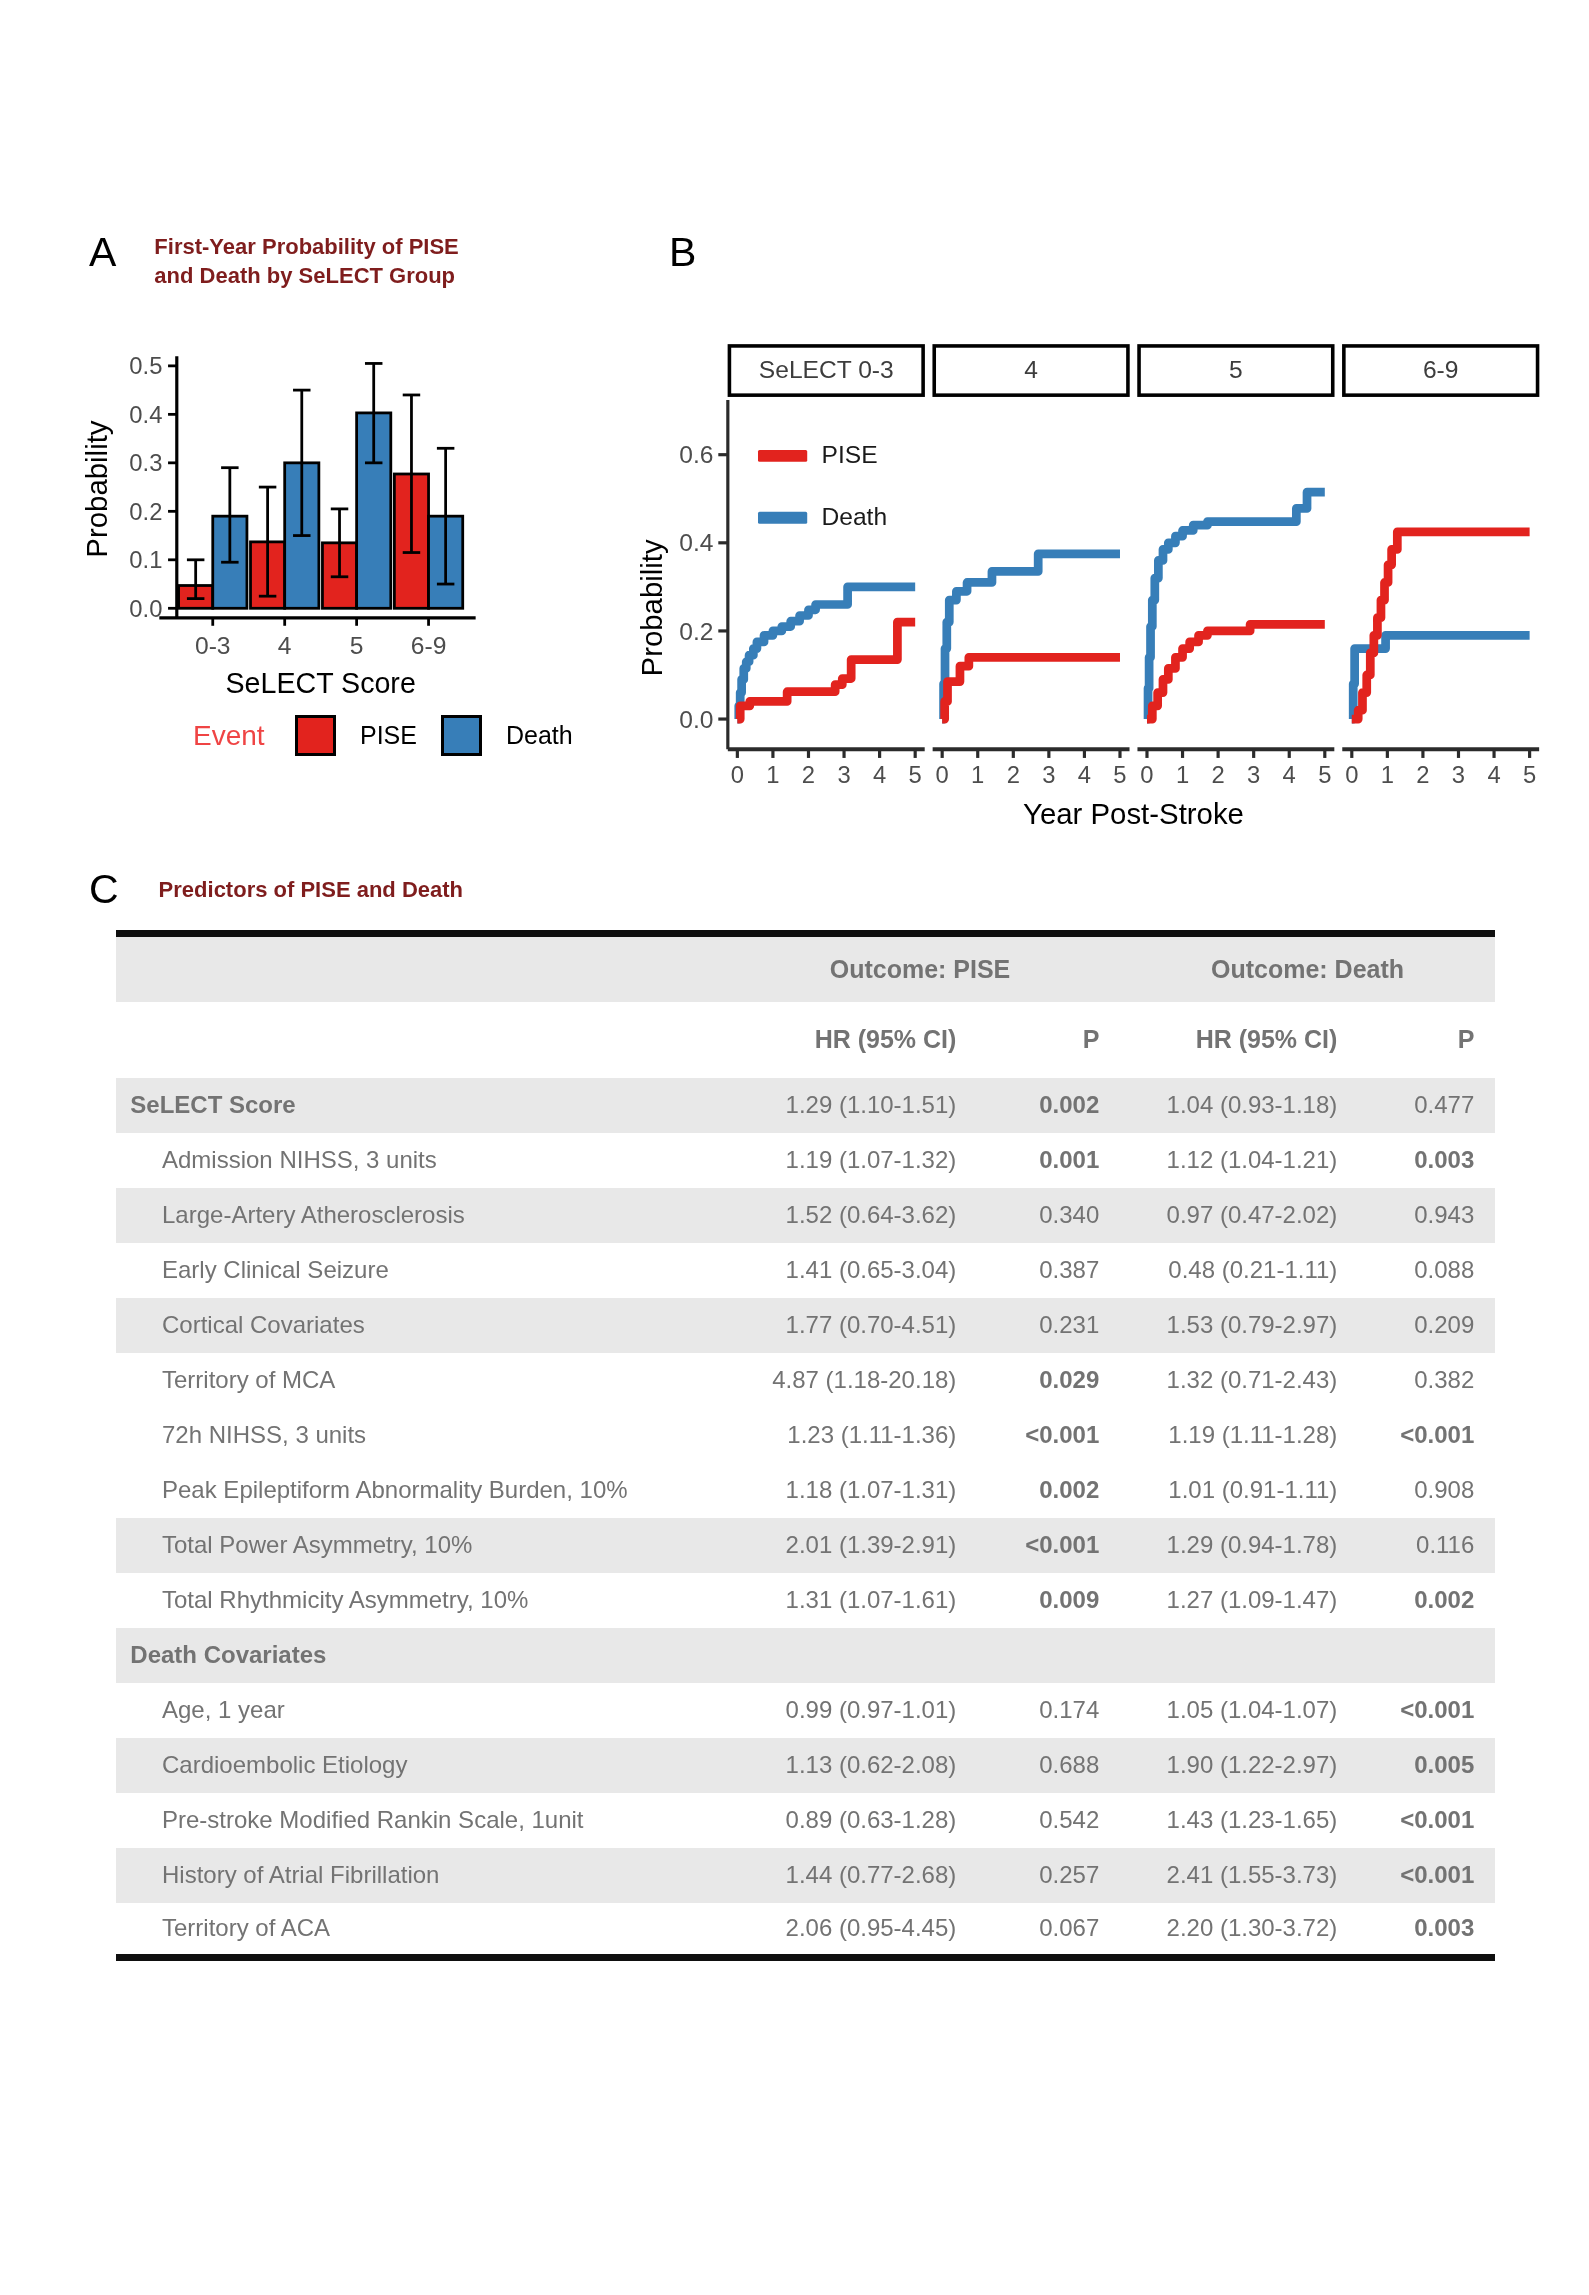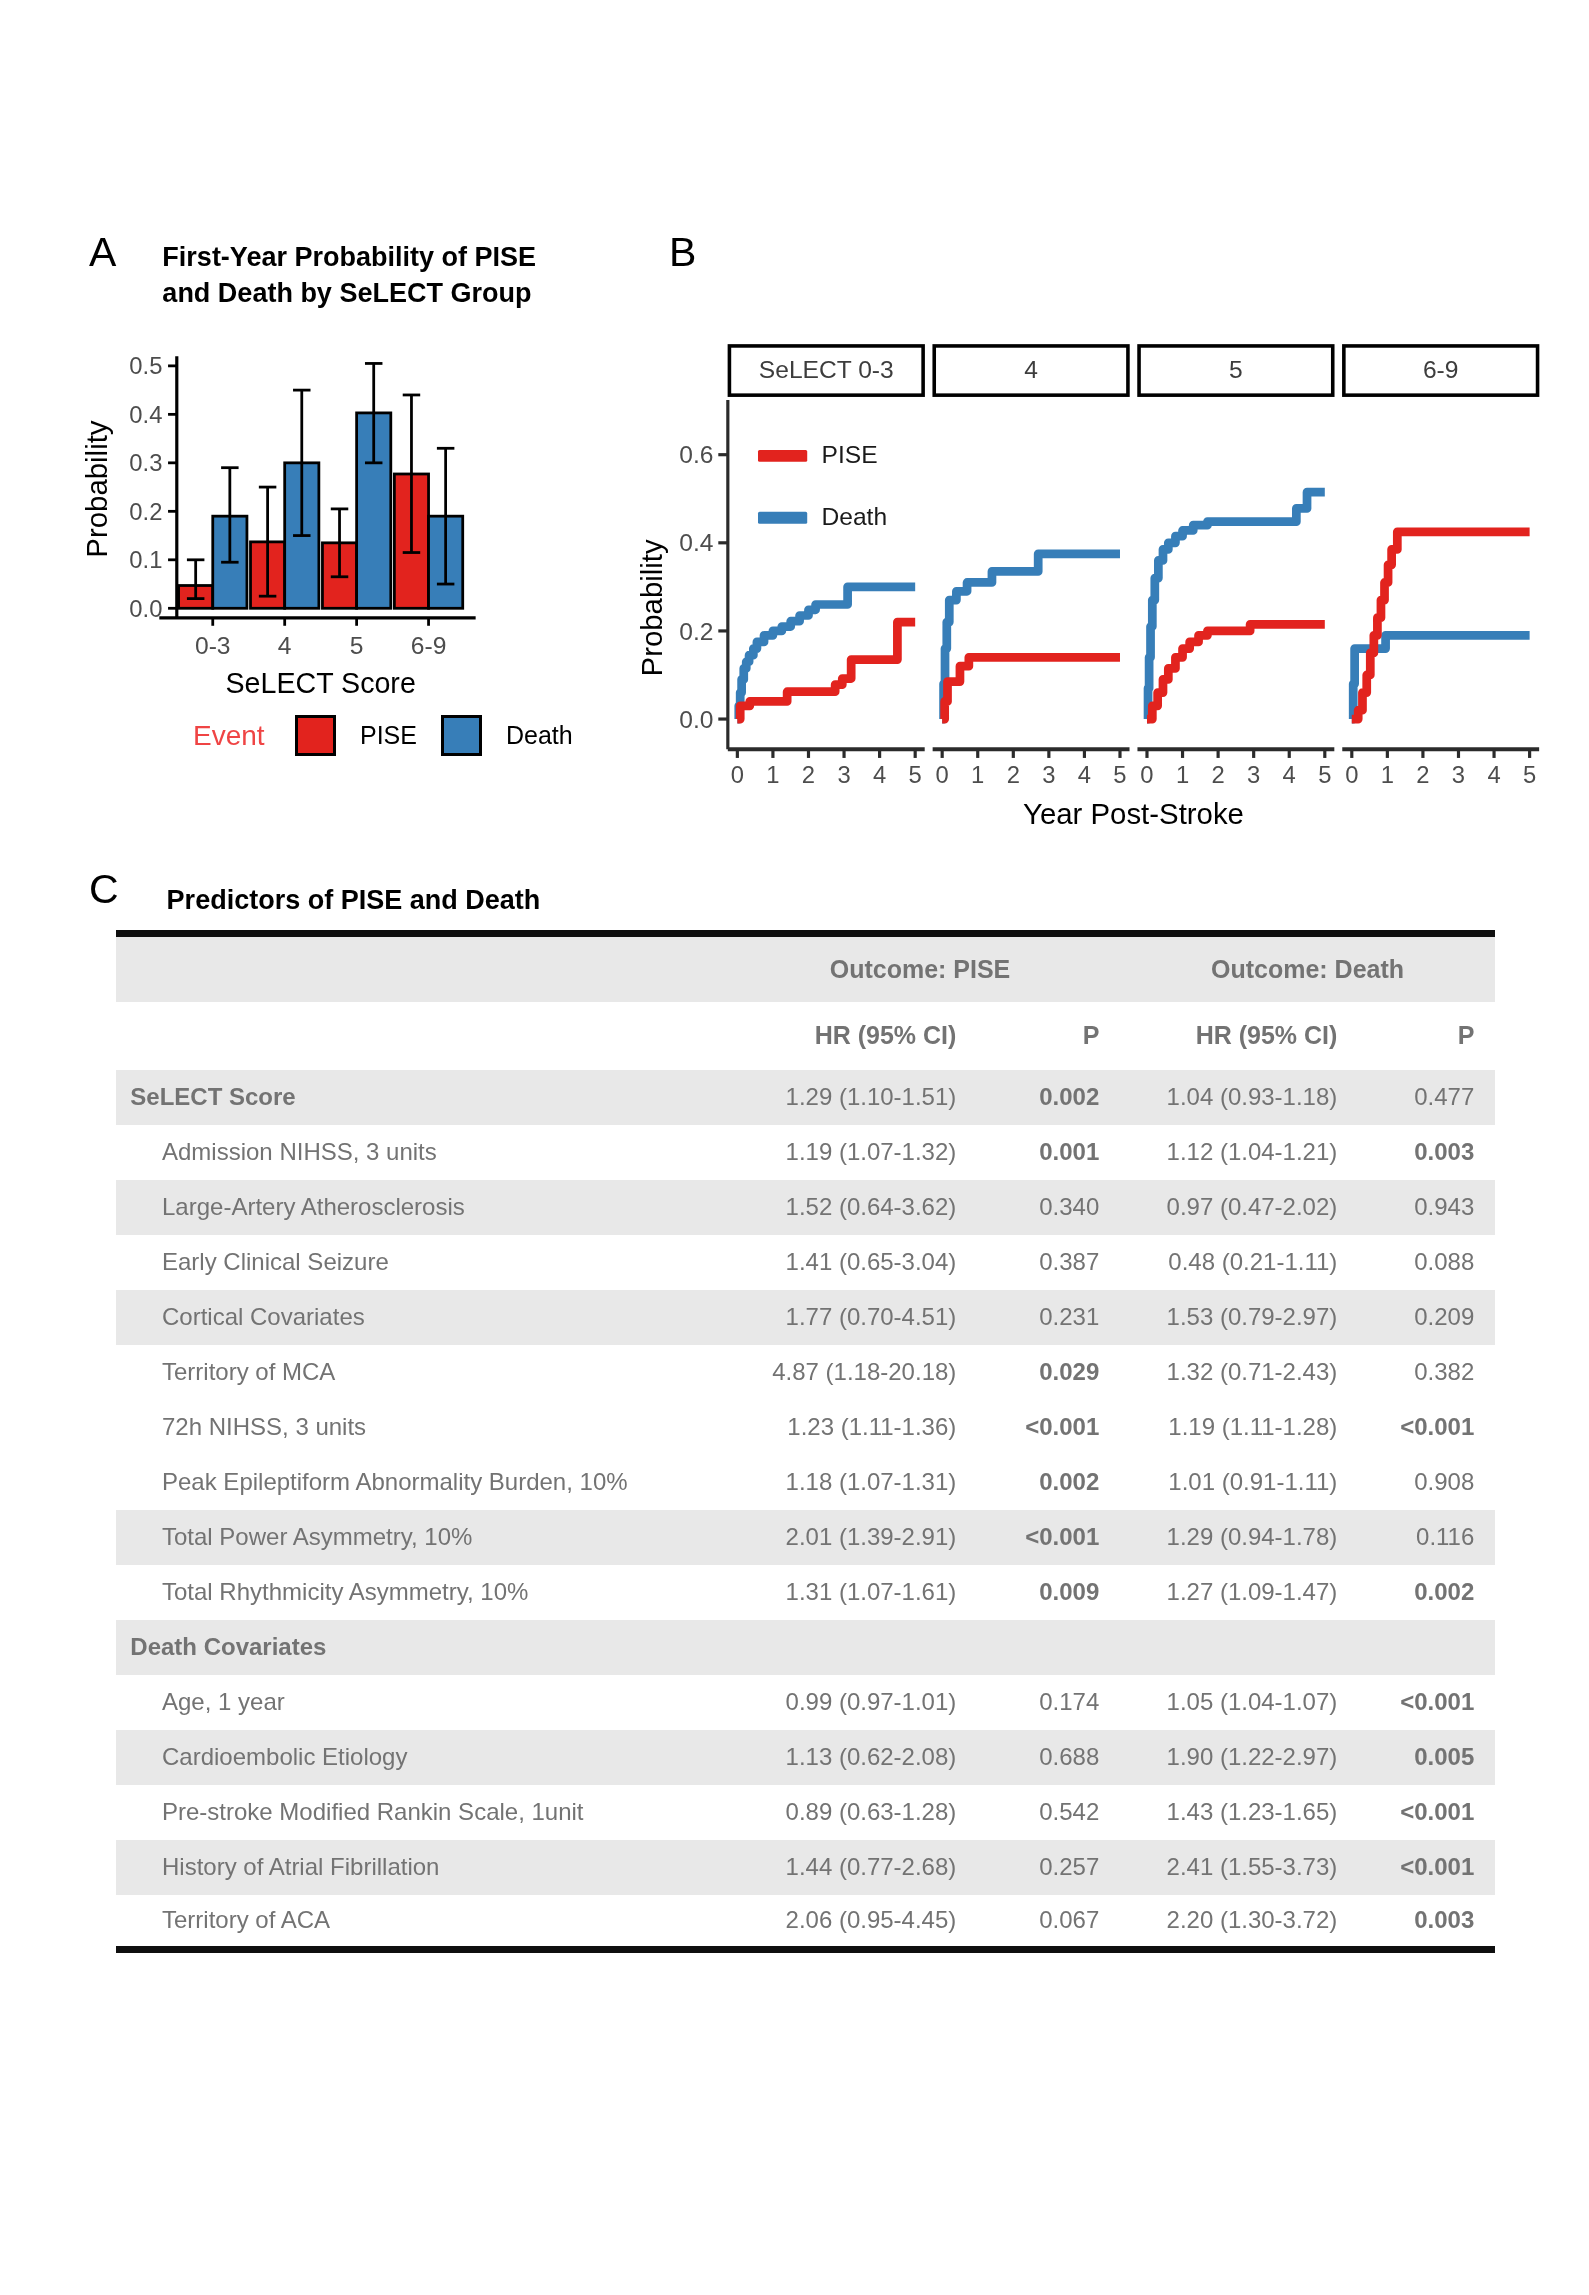--- a/index.html
+++ b/index.html
@@ -1,38 +1,38 @@
 <!DOCTYPE html>
 <html style="font-size:12.7px"><head>
 <meta charset="utf-8">
 <style>
   html,body{margin:0;padding:0;background:#ffffff;}
   .page{position:relative;width:1589px;height:2295px;background:#fff;
         font-family:"Liberation Sans",sans-serif;color:#111;overflow:hidden;}
   .panel-head{position:absolute;display:flex;align-items:flex-start;}
   .panel-letter{font-size:41px;font-weight:400;line-height:1.0;color:#000;}
-  .panel-title{font-size:27px;font-weight:700;line-height:1.32;color:#000000;margin:8px;}
+  .panel-title{font-size:22px;font-weight:700;line-height:1.32;color:#7f1d1d;margin:0;}
   .head-a{left:89px;top:232px;gap:38px;}
   .head-b{left:669px;top:232px;gap:35px;}
   .head-c{left:89px;top:869px;gap:40px;}
   .head-c .panel-title{padding-top:6.4px;}
   svg{position:absolute;}
   #svg-a{left:83px;top:338px;}
   #svg-b{left:636px;top:338px;}
   .legend-a{position:absolute;left:193px;top:715px;display:flex;align-items:center;gap:24px;}
   .legend-a .legend-title{font-size:28px;color:#ef4444;margin-right:6.4px;}
   .legend-a .swatch{width:41px;height:41px;border:3.2px solid #000;box-sizing:border-box;display:inline-block;}
   .legend-a .legend-label{font-size:25px;color:#000;}
   
   .ctable-wrap{position:absolute;left:116px;top:930px;width:1379px;}
   table.ctable{width:1379px;border-collapse:collapse;table-layout:fixed;
                border-top:7.2px solid #0f0f0f;border-bottom:7.2px solid #0f0f0f;font-size:24px;color:#737373;}
   table.ctable td,table.ctable th{vertical-align:middle;overflow:hidden;white-space:nowrap;}
   tr.band{height:68px;background:#e8e8e8;}
-  tr.subhead{height:68px;background:#fff;}
+  tr.subhead{height:76px;background:#fff;}
   tr.band th{font-size:25px;font-weight:700;text-align:center;}
   tr.subhead th{font-size:25px;font-weight:700;text-align:right;padding-right:20.7px;}
   tbody tr{height:55px;}
   tbody tr.shade{background:#e8e8e8;}
   td.lbl{text-align:left;padding-left:46px;font-weight:400;}
   td.lbl.sec{padding-left:14.3px;font-weight:700;}
   td.num{text-align:right;padding-right:20.7px;}
   td.num.b{font-weight:700;}
 </style>
 </head>

